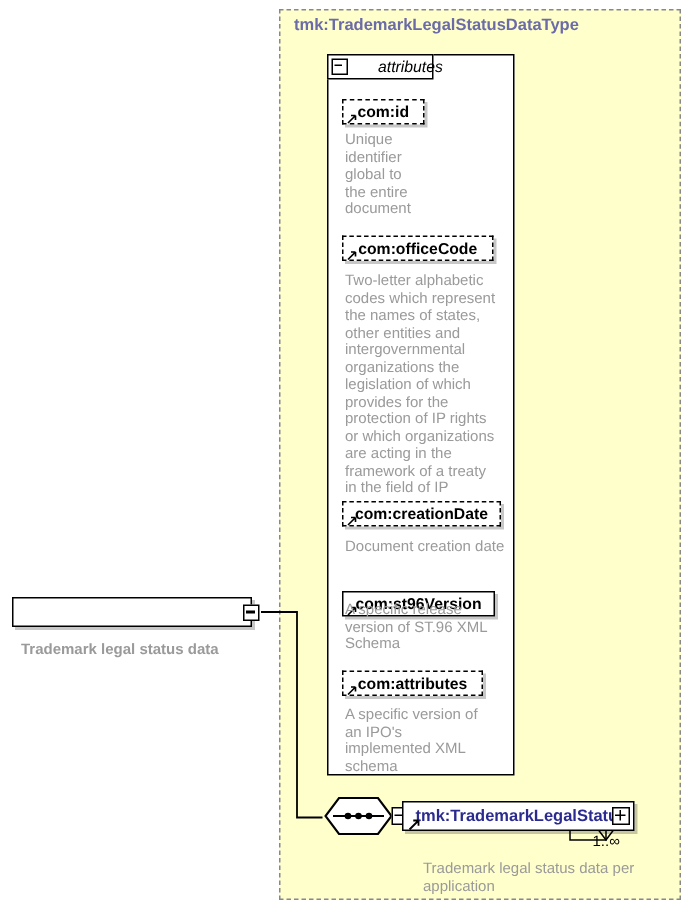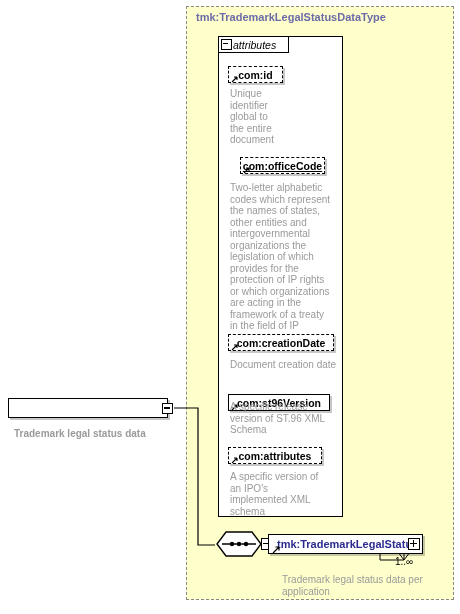--- a/index.html
+++ b/index.html
@@ -75,21 +75,21 @@
     left: 1px;
     top: 3px;
     width: 5px;
     height: 1px;
     background: #000;
   }
   #attributes-label {
     font-style: italic;
     font-size: 10.5px;
     color: #000;
-    margin-left: 1px;
+    margin-left: 20px;
   }
 
   
   .attr-node {
     height: 17px;
     background: #ffffff;
     border: 1.5px dashed #000000;
     box-sizing: border-box;
     display: flex;
     align-items: center;
@@ -287,21 +287,21 @@
     <path d="M1 6 L6 1 M6 1 L3 1 M6 1 L6 4" stroke="#000" stroke-width="1.1" fill="none"></path>
   </svg>
   <span>com:id</span>
 </div>
 <div class="abs desc" style="left:230px; top:88px; width:60px;">Unique
 identifier
 global to
 the entire
 document</div>
 
-<div class="abs attr-node" style="left:240px; top:157px; width:85px;text-decoration:underline;">
+<div class="abs attr-node" style="left:228px; top:157px; width:101px;">
   <svg class="ref-arrow" viewBox="0 0 7 7">
     <path d="M1 6 L6 1 M6 1 L3 1 M6 1 L6 4" stroke="#000" stroke-width="1.1" fill="none"></path>
   </svg>
   <span>com:officeCode</span>
 </div>
 <div class="abs desc" style="left:230px; top:182px; width:110px;">Two-letter alphabetic
 codes which represent
 the names of states,
 other entities and
 intergovernmental

